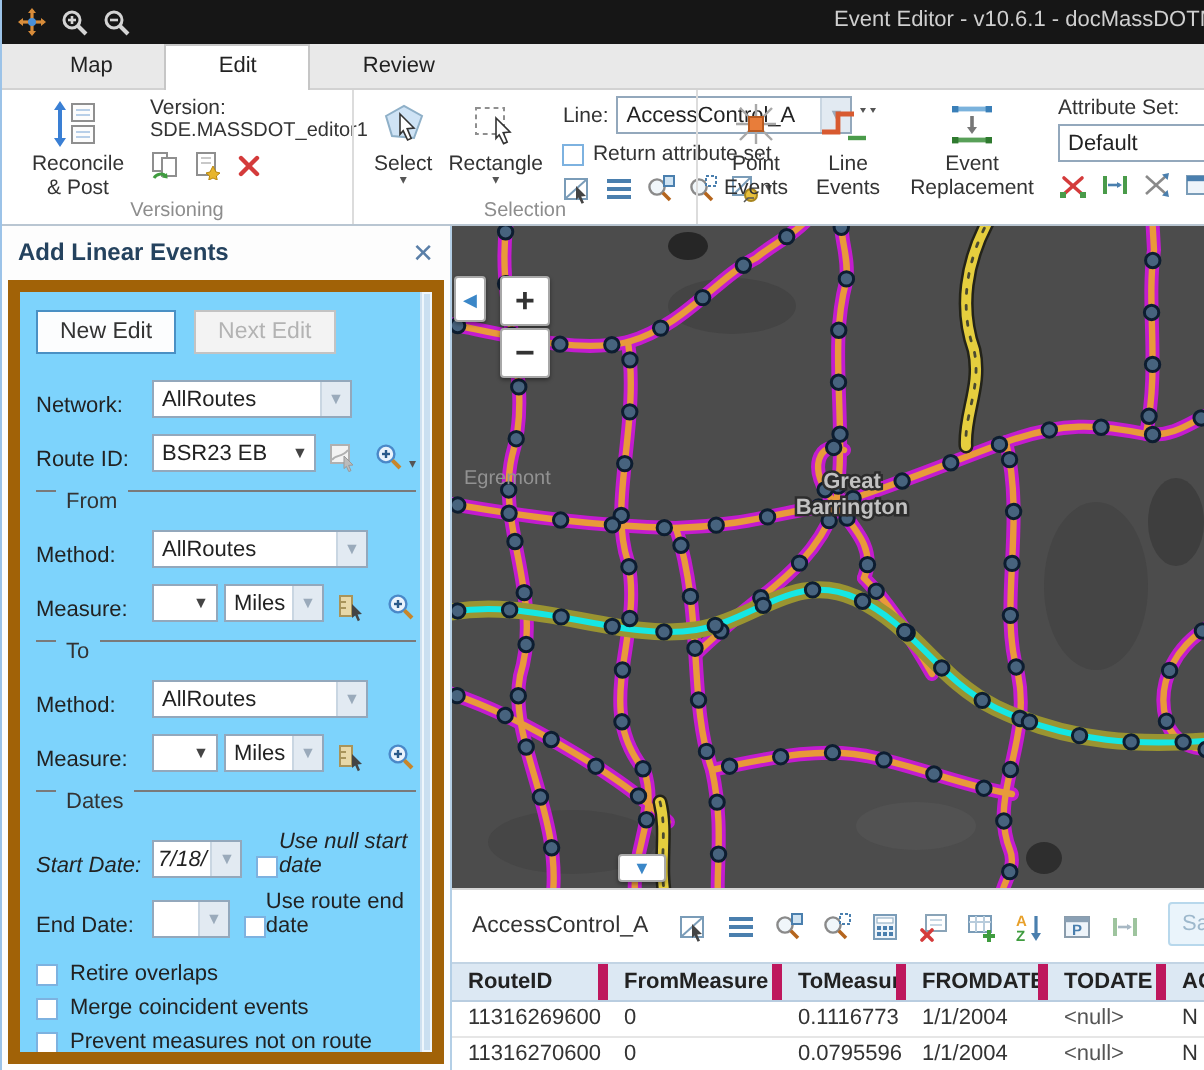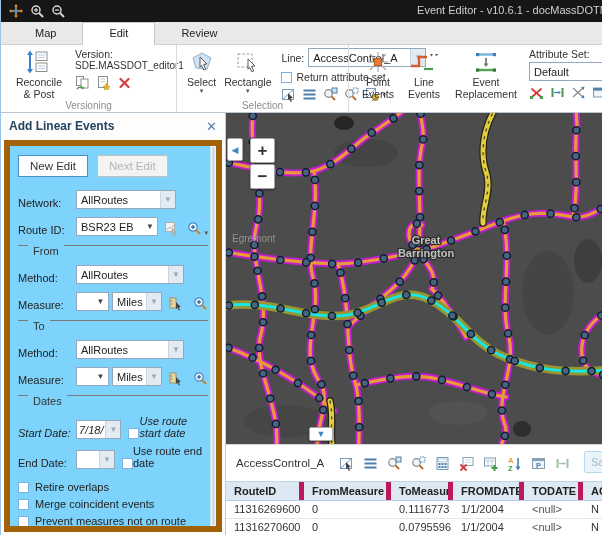--- a/index.html
+++ b/index.html
@@ -453,21 +453,21 @@
       <div class="sep">
           <span>Dates</span>
         </div>
       <div class="frow" style="margin-bottom:6px;font-style:italic;">
         <span class="lbl">Start Date:</span>
         <div class="dd dis" style="width:48px;">
           <span class="val" style="padding:0 2px;">7/18/</span>
           <span class="car">▼</span>
         </div>
         <span class="cb" style="margin-left:7px;"></span>
-        <span>Use route start date</span>
+        <span>Use null start date</span>
       </div>
       <div class="frow" style="margin-bottom:12px;">
         <span class="lbl">End Date:</span>
         <div class="dd dis" style="width:48px;">
           <span class="val"></span>
           <span class="car">▼</span>
         </div>
         <span class="cb" style="margin-left:7px;"></span>
         <span>Use route end date</span>
       </div>

